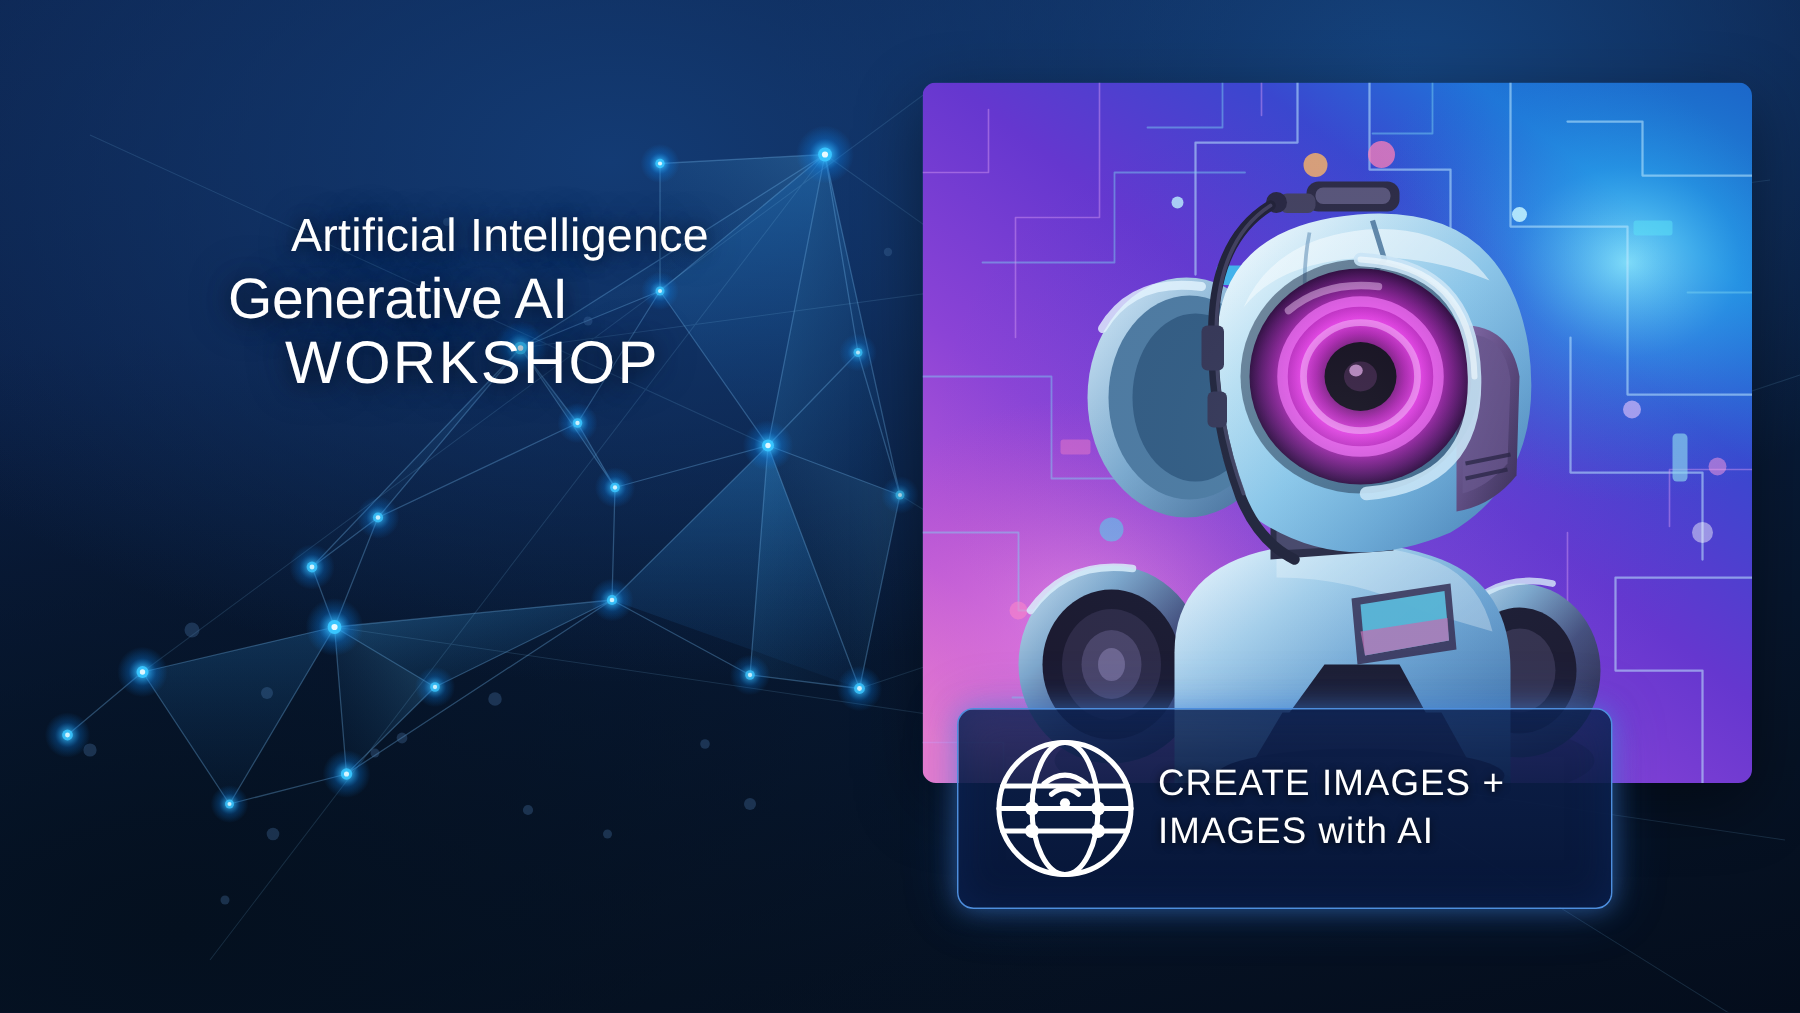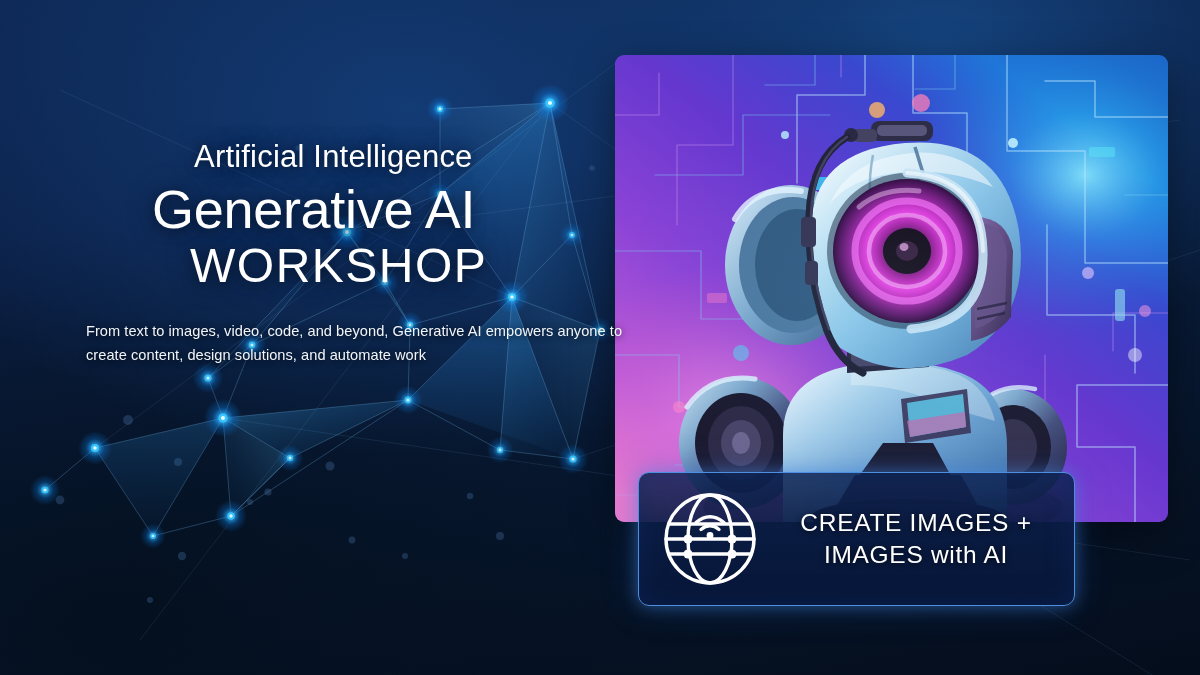--- a/index.html
+++ b/index.html
@@ -30,27 +30,27 @@
     z-index:6;
     margin-left:48px;
   }
   .eyebrow {
     font-size:31px; font-weight:400; color:#ffffff;
     letter-spacing:.2px; line-height:1.1;
     padding-left:108px;
     text-shadow:0 1px 10px rgba(0,0,0,.55), 0 0 22px rgba(10,30,70,.7);
   }
   .h1 {
-    font-size:54px; font-weight:400; color:#ffffff;
+    font-size:38px; font-weight:400; color:#ffffff;
     line-height:1.16; letter-spacing:-.3px;
     padding-left:66px; margin-top:4px;
     text-shadow:0 2px 14px rgba(0,0,0,.6), 0 0 26px rgba(10,30,70,.7);
   }
   .h2 {
-    font-size:48px; font-weight:400; color:#ffffff;
+    font-size:40px; font-weight:400; color:#ffffff;
     line-height:1.12; letter-spacing:1.5px;
     padding-left:104px; margin-top:-2px;
     text-shadow:0 2px 14px rgba(0,0,0,.6), 0 0 26px rgba(10,30,70,.7);
   }
   .lede {
     margin-top:28px;
     font-size:14.6px; font-weight:400; color:#f2f6fb;
     line-height:1.62; letter-spacing:.05px;
     width:540px;
     text-shadow:0 1px 7px rgba(0,0,0,.8);
@@ -84,21 +84,21 @@
     padding:0 14px 0 13px;
   }
   #globe-wrap { flex:0 0 auto; width:116px; height:116px; display:flex; align-items:center; justify-content:center; }
   #caption-text {
     flex:1 1 auto;
     font-size:24.5px; font-weight:400; color:#ffffff;
     line-height:1.30; letter-spacing:.7px;
     padding-left:4px;
     text-shadow:0 1px 6px rgba(0,0,0,.75);
   }
-  #caption-text div { white-space:nowrap;text-align:center; }
+  #caption-text div { white-space:nowrap; }
 </style>
 </head>
 <body>
 
 <div id="stage">
 
   <svg id="net" viewBox="0 0 1200 675" preserveAspectRatio="none" aria-hidden="true">
     <defs>
       <radialGradient id="nodeGlow" cx="50%" cy="50%" r="50%">
         <stop offset="0%" stop-color="#8fe4ff" stop-opacity="1"></stop>
@@ -234,21 +234,20 @@
         <circle cx="600" cy="330" r="12.600000000000001" fill="url(#nodeGlow)" opacity="0.59"></circle>
         <circle cx="600" cy="330" r="3" fill="#39c6ff" opacity="0.7"></circle>
         <circle cx="600" cy="330" r="1.35" fill="#e8faff" opacity="0.7"></circle>
       </g>
   </svg>
 
   <div id="copy">
     <div class="eyebrow">Artificial Intelligence</div>
     <div class="h1">Generative AI</div>
     <div class="h2">WORKSHOP</div>
-    <div class="lede">From text to images, video, code, and beyond, Generative AI empowers anyone to create content, design solutions, and automate work</div>
   </div>
 
   <div id="art">
     <svg id="artsvg" viewBox="0 0 553 467" preserveAspectRatio="xMidYMid slice" aria-hidden="true">
       <defs>
         <linearGradient id="bgArt" x1="0.08" y1="1" x2="0.95" y2="0.05">
           <stop offset="0%" stop-color="#e87fd0"></stop>
           <stop offset="14%" stop-color="#b85ad8"></stop>
           <stop offset="34%" stop-color="#8b43d6"></stop>
           <stop offset="55%" stop-color="#6537cf"></stop>

